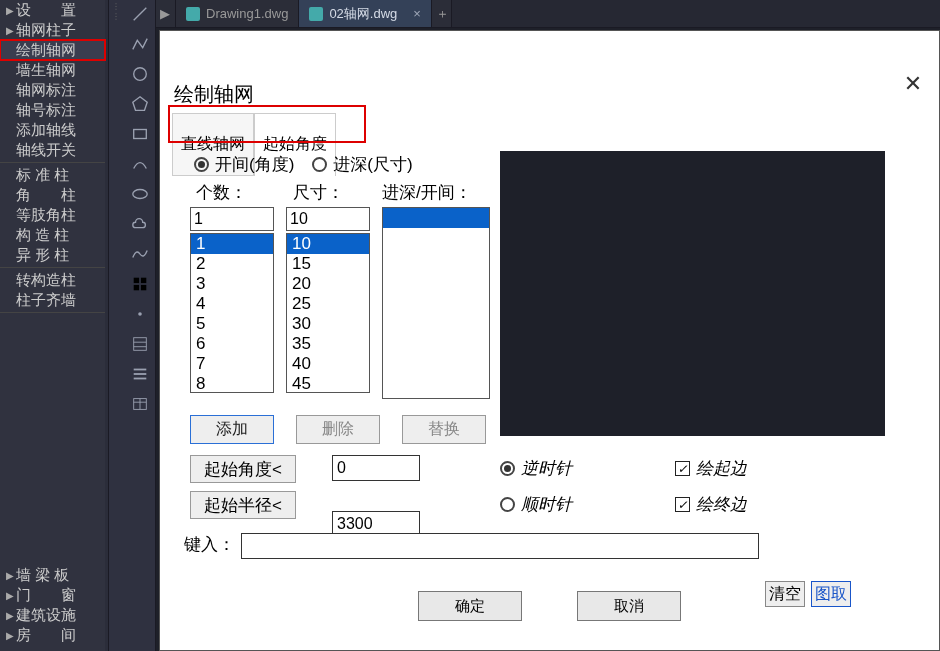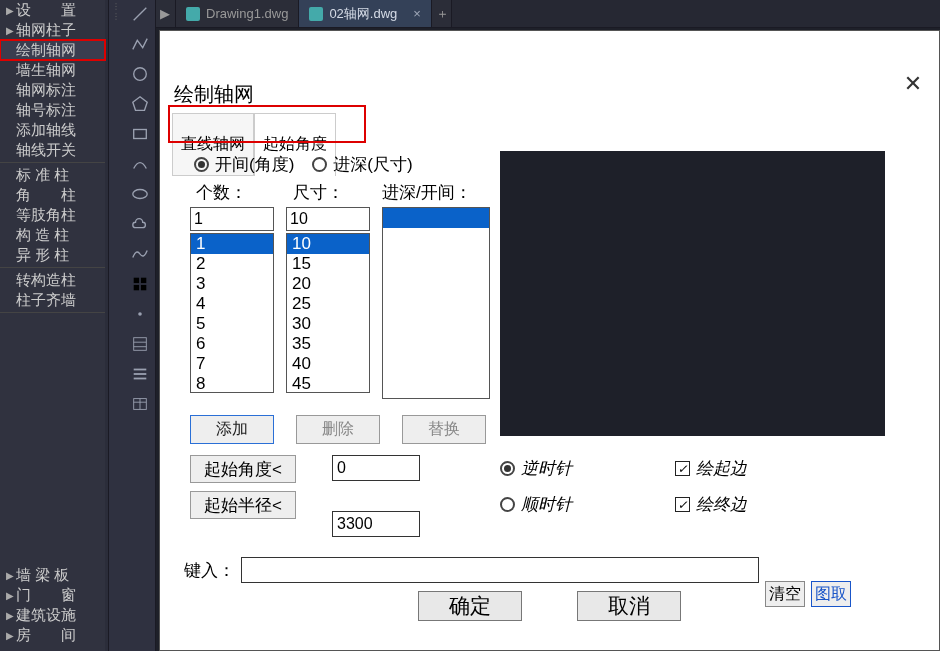--- a/index.html
+++ b/index.html
@@ -197,40 +197,40 @@
     }
     .chk {
       width: 15px; height: 15px; border: 1px solid #222;
       display:inline-flex; align-items:center; justify-content:center;
       font-size: 12px;
     }
     .chk.on::after { content:"✓"; }
 
     .key-row {
       position: absolute; left: 24px; top: 502px;
-      font-size: 17px; display:flex; align-items:center; gap: 6px;
+      font-size: 17px; display:flex; align-items:flex-start; gap: 6px;
     }
     .key-input {
       width: 518px; height: 26px;
       border: 1px solid #333;
     }
     .mini-btn {
       width: 40px; height: 26px; border: 1px solid #888; background: #eee;
       font-size: 16px; cursor:pointer;margin-top:48px;
     }
     .mini-btn.blue { color: #1955c9; border: 1px solid #1955c9; }
 
     .bottom-btns {
       position: absolute; left: 0; right: 0; top: 560px;
       display:flex; justify-content:center; gap: 55px;
     }
     .big-btn {
       width: 104px; height: 30px;
       border: 1px solid #777; background: #e8e8e8;
-      font-size: 21px; cursor:pointer;
+      font-size: 15px; cursor:pointer;
     }
   </style>
 </head>
 <body>
 
 <div class="sidebar">
   <div class="side-item">
       <span class="arrow">▶</span>
       <span>设　　置</span>
     </div>

